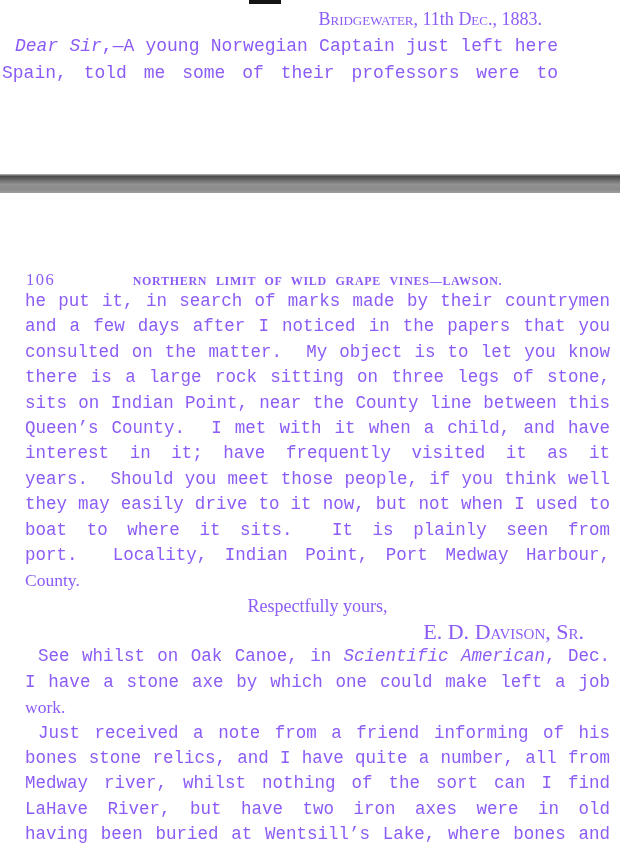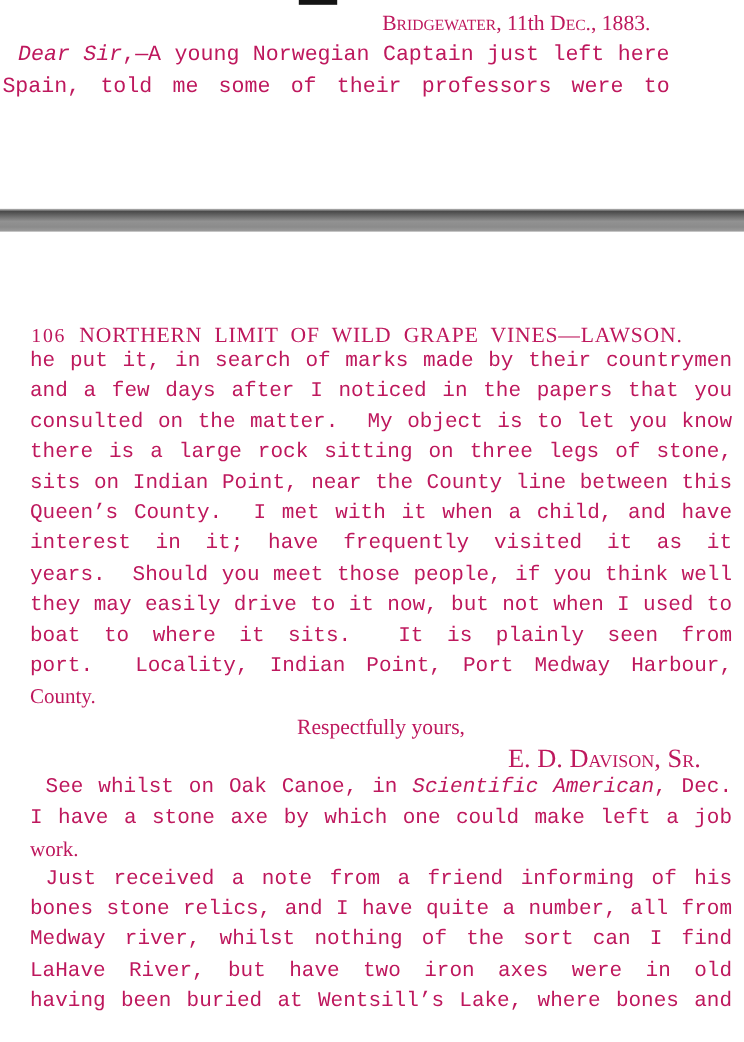--- a/index.html
+++ b/index.html
@@ -43,21 +43,21 @@
   .runhead {
     position: absolute; top: 19px; left: 0;
     width: 100%;
     text-align: center;
   }
   .pageno {
     position: absolute; left: 1px; top: 1px;
     font-size: 16.5px; letter-spacing: 1.5px;
   }
   .title {
-    font-size: 18px; font-weight: 400;
+    font-size: 12px; font-weight: 700;
     letter-spacing: 0.7px; word-spacing: 5px;
   }
   .body { margin-top: 39px; }
   .page2 .tl { line-height: 25.4px; height: 25.4px; overflow: hidden; }
 
   
   .tl { width: 100%; }
   .j  { text-align: justify; text-align-last: justify; font-family: Liberation Mono, monospace; }
   .l  { text-align: left; }
   .c  { text-align: center; font-size: 18px; }
@@ -65,21 +65,21 @@
   .rs { text-align: right; padding-right: 26px; box-sizing: border-box; font-size: 22px; }
   .ind { text-indent: 13px; }
 
   
   .italic { font-style: italic; }
   .sc { font-variant: small-caps; }
 </style>
 </head>
 <body>
 
-<div class="canvas" style="color: #be185d;">
+<div class="canvas" style="color: #8b5cf6;">
 
   <div class="artifact" style="background: rgb(20, 20, 20);"></div>
 
   <section class="page1">
     <div class="lines">
         <div class="tl rd"><span class="sc">Bridgewater,</span><span> 11th </span><span class="sc">Dec.,</span><span> 1883.</span></div>
         <div class="tl j ind"><span class="italic">Dear Sir</span><span>,—A young Norwegian Captain just left here for</span></div>
         <div class="tl j"><span>Spain, told me some of their professors were to visit our land, as</span></div>
       </div>
   </section>

